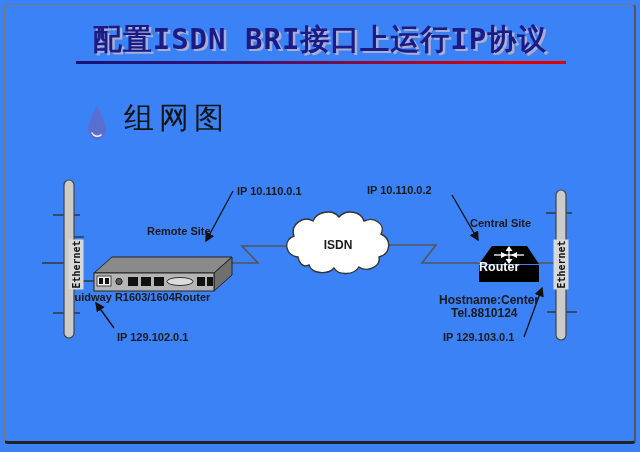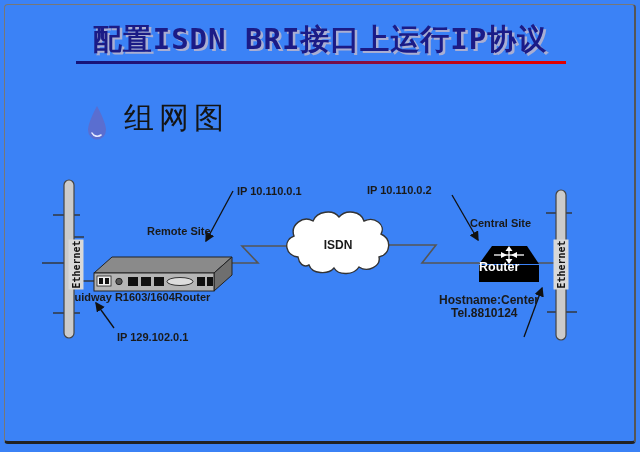--- a/index.html
+++ b/index.html
@@ -139,20 +139,21 @@
       <line x1="114" y1="328" x2="96" y2="303" marker-end="url(#ah)"></line>
       <line x1="524" y1="337" x2="542" y2="288" marker-end="url(#ah)"></line>
     </g>
   </svg>
 
   <div class="lbl" style="left:119px;top:225px;margin-left:28px;">Remote Site</div>
   <div class="lbl" style="left:470px;top:217px;">Central Site</div>
   <div class="lbl" style="left:237px;top:185px;">IP 10.110.0.1</div>
   <div class="lbl" style="left:367px;top:184px;">IP 10.110.0.2</div>
   <div class="lbl" style="left:117px;top:331px;text-align:right;">IP 129.102.0.1</div>
+  <div class="lbl" style="left:443px;top:331px;">IP 129.103.0.1</div>
   <div class="lbl small" style="left:424px;top:293px;">Hostname:Center</div>
   <div class="lbl small" style="left:436px;top:306px;text-align:center;">Tel.8810124</div>
   <div class="lbl" id="isdn-label">ISDN</div>
   <div class="lbl" id="router-label">Router</div>
   <div class="eth-label" style="left:51px;top:257px;">Ethernet</div>
   <div class="eth-label" style="left:536px;top:257px;">Ethernet</div>
 
 </div>
 
 </body></html>

